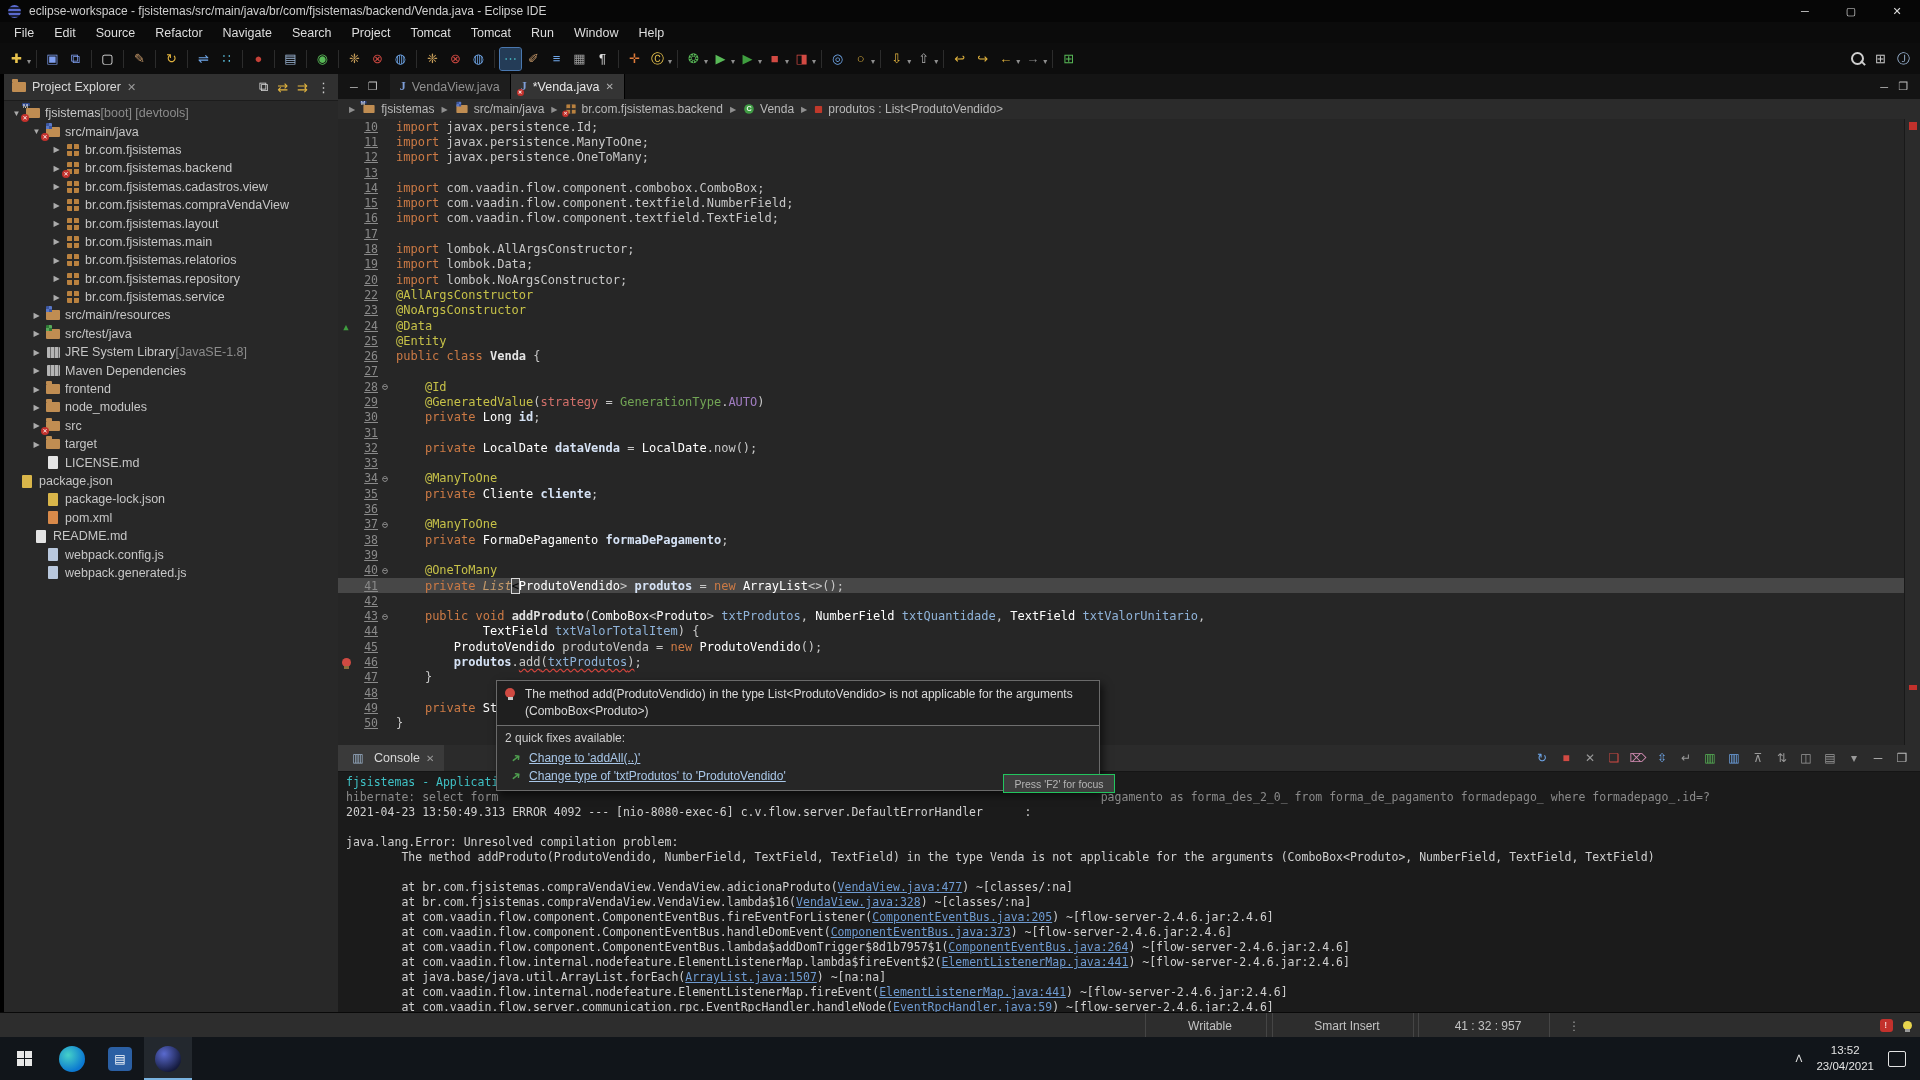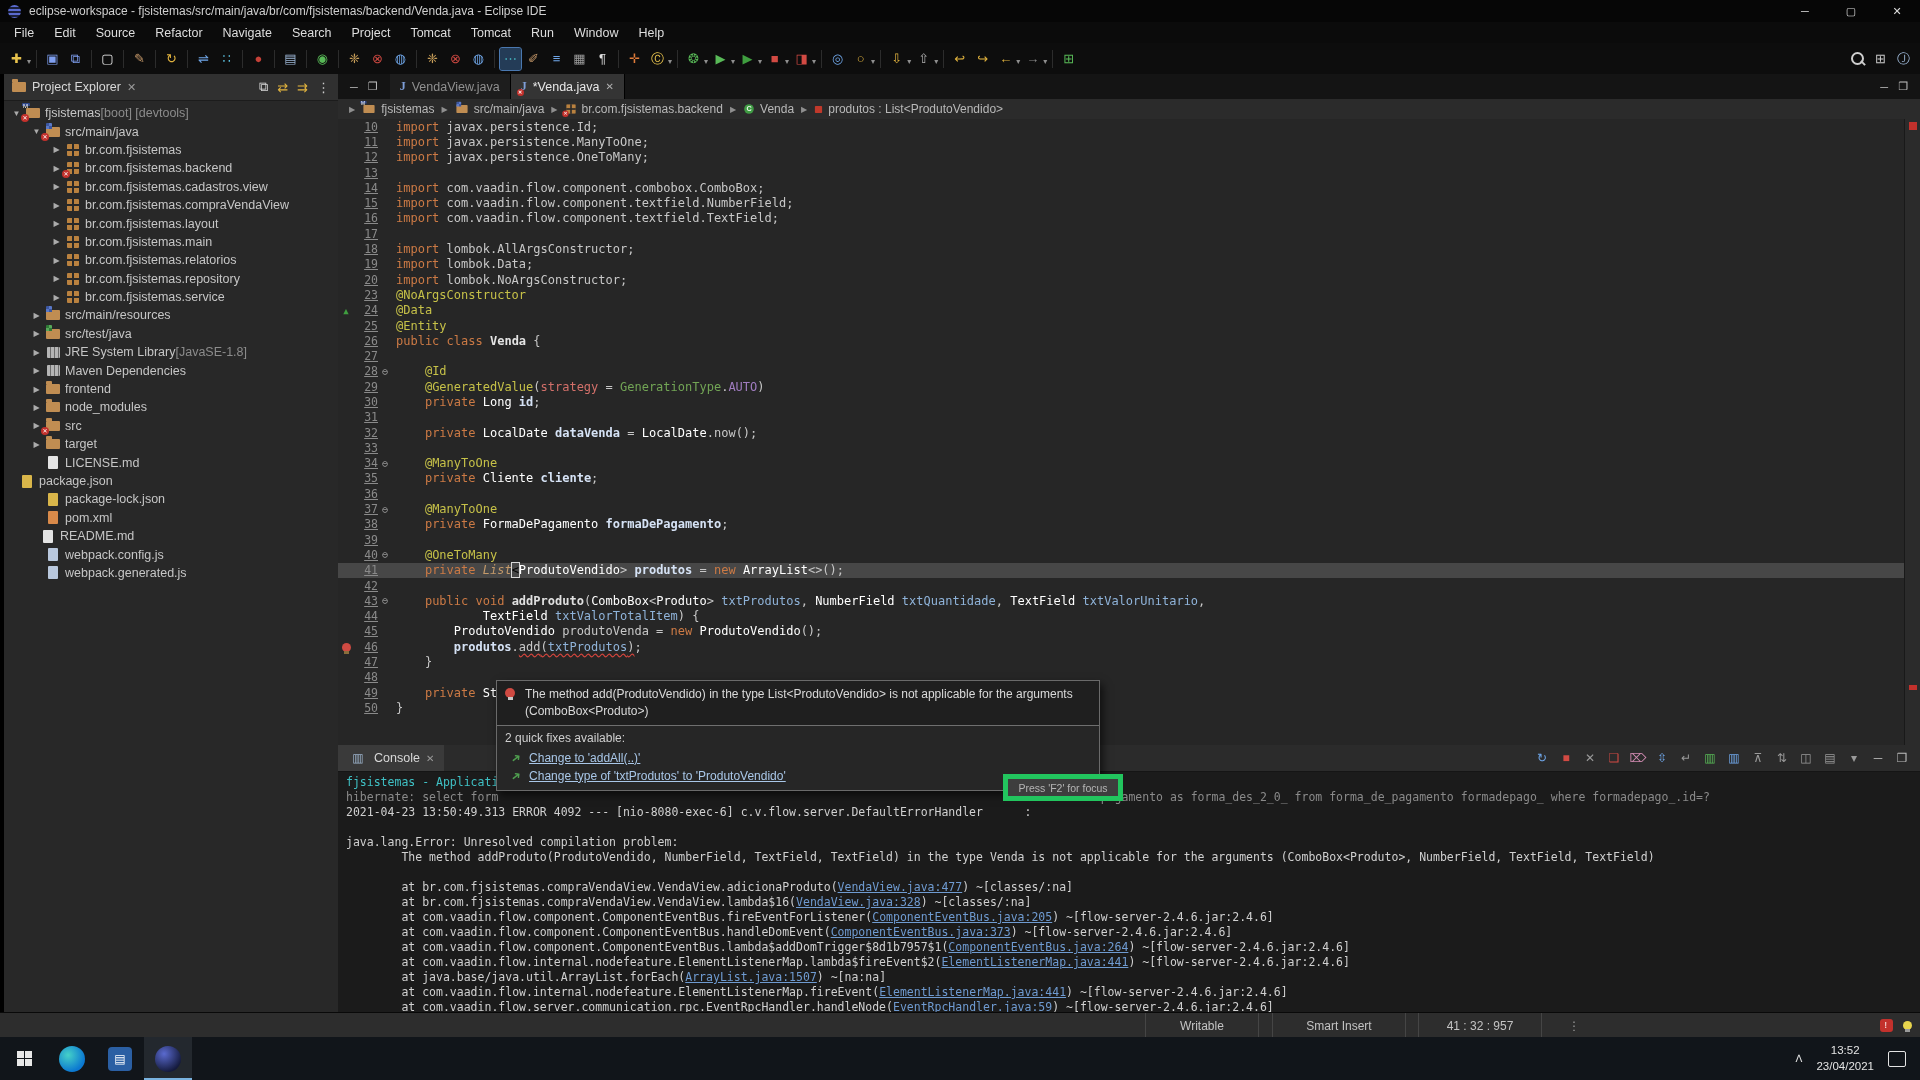--- a/index.html
+++ b/index.html
@@ -109,38 +109,38 @@
   
   #popup{left:496px;top:680px;width:602px;z-index:50;border:1px solid #6a6a6a;box-shadow:3px 4px 8px rgba(0,0,0,.6);font-size:12px;}
   .pp-msg{background:#1f1f1f;color:#dadada;padding:5px 8px 5px 28px;position:relative;line-height:1.4;min-height:32px;}
   .pp-bulb{position:absolute;left:8px;top:7px;width:10px;height:10px;border-radius:50%;background:#cf4a42;}
   .pp-bulb::after{content:"";position:absolute;left:2.5px;top:9px;width:5px;height:3px;background:#c9c9c9;}
   .pp-fixes{background:#262626;border-top:1px solid #6f6f6f;padding:3px 8px 5px;}
   .pp-label{color:#cfcfcf;margin:2px 0 4px;}
   .pp-fix{display:flex;align-items:center;gap:8px;padding:2px 0 2px 6px;}
   .pp-fix a{color:#a9c7e8;text-decoration:underline;font-size:12px;}
   .fix-arrow{color:#4f9e4f;font-size:12px;transform:rotate(-38deg);}
-  #f2tip{left:1003px;top:774px;width:110px;height:17px;background:#3e3e3e;border:5px solid #22c55e;z-index:60;
+  #f2tip{left:1003px;top:774px;width:110px;height:17px;background:#3e3e3e;border:1px solid #22c55e;z-index:60;
     color:#b5b5b5;font-size:10.5px;display:flex;align-items:center;justify-content:center;}
   
   #consolepanel{left:338px;top:745px;width:1582px;height:267px;background:#1b1b1b;}
   .con-head{height:26px;background:#2b2b2b;display:flex;align-items:center;border-bottom:1px solid #151515;}
   .con-tab{height:26px;display:flex;align-items:center;gap:6px;padding:0 10px;background:#3a3a3a;color:#d8d8d8;font-size:12.5px;}
   .con-tools{margin-left:auto;display:flex;align-items:center;gap:4px;padding-right:8px;}
   .cico{width:20px;height:20px;display:flex;align-items:center;justify-content:center;font-size:12px;}
   .con-body{padding:3px 0 0 8px;font-family:"DejaVu Sans Mono","Liberation Mono",monospace;font-size:11.5px;
     line-height:15px;color:#d0d0d0;white-space:pre;}
   .teal{color:#3fc1c5;}
   .dim{color:#8a8a8a;}
   .link{color:#6f9bd1;text-decoration:underline;}
   
   #statusbar{left:0;top:1012px;width:1920px;height:25px;background:#2d2d2d;border-top:1px solid #090909;
     font-size:12px;color:#c3c3c3;}
   .sb-cell{position:absolute;top:0;height:25px;display:flex;align-items:center;justify-content:center;
-    border-left:1px solid #454545;border-right:1px solid #454545;}
+    border-left:1px solid #454545;border-right:1px solid #454545;padding-left:8px;}
   .sb-dots{position:absolute;top:0;height:25px;display:flex;align-items:center;color:#9a9a9a;}
   .sb-icons{position:absolute;right:8px;top:0;height:25px;display:flex;align-items:center;gap:10px;}
   .sb-err{width:13px;height:13px;border-radius:3px;background:#c3312c;position:relative;}
   .sb-err::after{content:"!";color:#fff;font-size:9px;position:absolute;left:4.5px;top:1px;}
   .sb-bulb{width:9px;height:9px;border-radius:50%;background:#e8d44d;position:relative;}
   .sb-bulb::after{content:"";position:absolute;left:2px;top:8px;width:5px;height:3px;background:#9a9a9a;}
   
   #taskbar{left:0;top:1037px;width:1920px;height:43px;background:#11151a;display:flex;align-items:center;}
   .task-btn{width:48px;height:43px;display:flex;align-items:center;justify-content:center;}
   .task-btn.active{background:#23282e;box-shadow:inset 0 -2px 0 #7ab3e0;}
@@ -429,21 +429,21 @@
         </span>
         <span class="tlabel">package-lock.json</span>
       </div>
       <div class="trow" style="padding-left: 26px;">
         <span class="tarrow"></span>
         <span class="ticon">
           <span class="i-doc x badged"></span>
         </span>
         <span class="tlabel">pom.xml</span>
       </div>
-      <div class="trow" style="padding-left: 21px; align-items: center;">
+      <div class="trow" style="padding-left: 14px; align-items: center;">
         <span class="tarrow"></span>
         <span class="ticon">
           <span class="i-doc badged"></span>
         </span>
         <span class="tlabel">README.md</span>
       </div>
       <div class="trow" style="padding-left: 26px;">
         <span class="tarrow"></span>
         <span class="ticon">
           <span class="i-doc js badged"></span>
@@ -515,20 +515,21 @@
     <div class="crow"><span class="cm"></span><span class="cn">11</span><span class="cf"></span><span class="ct"><span class="k">import</span><span class="p"> javax.persistence.ManyToOne;</span></span></div>
     <div class="crow"><span class="cm"></span><span class="cn">12</span><span class="cf"></span><span class="ct"><span class="k">import</span><span class="p"> javax.persistence.OneToMany;</span></span></div>
     <div class="crow"><span class="cm"></span><span class="cn">13</span><span class="cf"></span><span class="ct"></span></div>
     <div class="crow"><span class="cm"></span><span class="cn">14</span><span class="cf"></span><span class="ct"><span class="k">import</span><span class="p"> com.vaadin.flow.component.combobox.ComboBox;</span></span></div>
     <div class="crow"><span class="cm"></span><span class="cn">15</span><span class="cf"></span><span class="ct"><span class="k">import</span><span class="p"> com.vaadin.flow.component.textfield.NumberField;</span></span></div>
     <div class="crow"><span class="cm"></span><span class="cn">16</span><span class="cf"></span><span class="ct"><span class="k">import</span><span class="p"> com.vaadin.flow.component.textfield.TextField;</span></span></div>
     <div class="crow"><span class="cm"></span><span class="cn">17</span><span class="cf"></span><span class="ct"></span></div>
     <div class="crow"><span class="cm"></span><span class="cn">18</span><span class="cf"></span><span class="ct"><span class="k">import</span><span class="p"> lombok.AllArgsConstructor;</span></span></div>
     <div class="crow"><span class="cm"></span><span class="cn">19</span><span class="cf"></span><span class="ct"><span class="k">import</span><span class="p"> lombok.Data;</span></span></div>
     <div class="crow"><span class="cm"></span><span class="cn">20</span><span class="cf"></span><span class="ct"><span class="k">import</span><span class="p"> lombok.NoArgsConstructor;</span></span></div>
+    <div class="crow"><span class="cm"></span><span class="cn">22</span><span class="cf"></span><span class="ct"><span class="a">@AllArgsConstructor</span></span></div>
     <div class="crow"><span class="cm"></span><span class="cn">23</span><span class="cf"></span><span class="ct"><span class="a">@NoArgsConstructor</span></span></div>
     <div class="crow"><span class="cm"><span class="tri">▲</span></span><span class="cn">24</span><span class="cf"></span><span class="ct"><span class="a">@Data</span></span></div>
     <div class="crow"><span class="cm"></span><span class="cn">25</span><span class="cf"></span><span class="ct"><span class="a">@Entity</span></span></div>
     <div class="crow"><span class="cm"></span><span class="cn">26</span><span class="cf"></span><span class="ct"><span class="k">public</span><span class="p"> </span><span class="k">class</span><span class="p"> </span><span class="tb2">Venda</span><span class="p"> {</span></span></div>
     <div class="crow"><span class="cm"></span><span class="cn">27</span><span class="cf"></span><span class="ct"></span></div>
     <div class="crow"><span class="cm"></span><span class="cn">28</span><span class="cf">⊖</span><span class="ct"><span class="p">    </span><span class="a">@Id</span></span></div>
     <div class="crow"><span class="cm"></span><span class="cn">29</span><span class="cf"></span><span class="ct"><span class="p">    </span><span class="a">@GeneratedValue</span><span class="p">(</span><span class="pk">strategy</span><span class="p"> = </span><span class="g">GenerationType</span><span class="p">.</span><span class="pu">AUTO</span><span class="p">)</span></span></div>
     <div class="crow"><span class="cm"></span><span class="cn">30</span><span class="cf"></span><span class="ct"><span class="p">    </span><span class="k">private</span><span class="p"> </span><span class="t">Long</span><span class="p"> </span><span class="f">id</span><span class="p">;</span></span></div>
     <div class="crow"><span class="cm"></span><span class="cn">31</span><span class="cf"></span><span class="ct"></span></div>
     <div class="crow"><span class="cm"></span><span class="cn">32</span><span class="cf"></span><span class="ct"><span class="p">    </span><span class="k">private</span><span class="p"> </span><span class="t">LocalDate</span><span class="p"> </span><span class="f">dataVenda</span><span class="p"> = </span><span class="t">LocalDate</span><span class="p">.now();</span></span></div>

